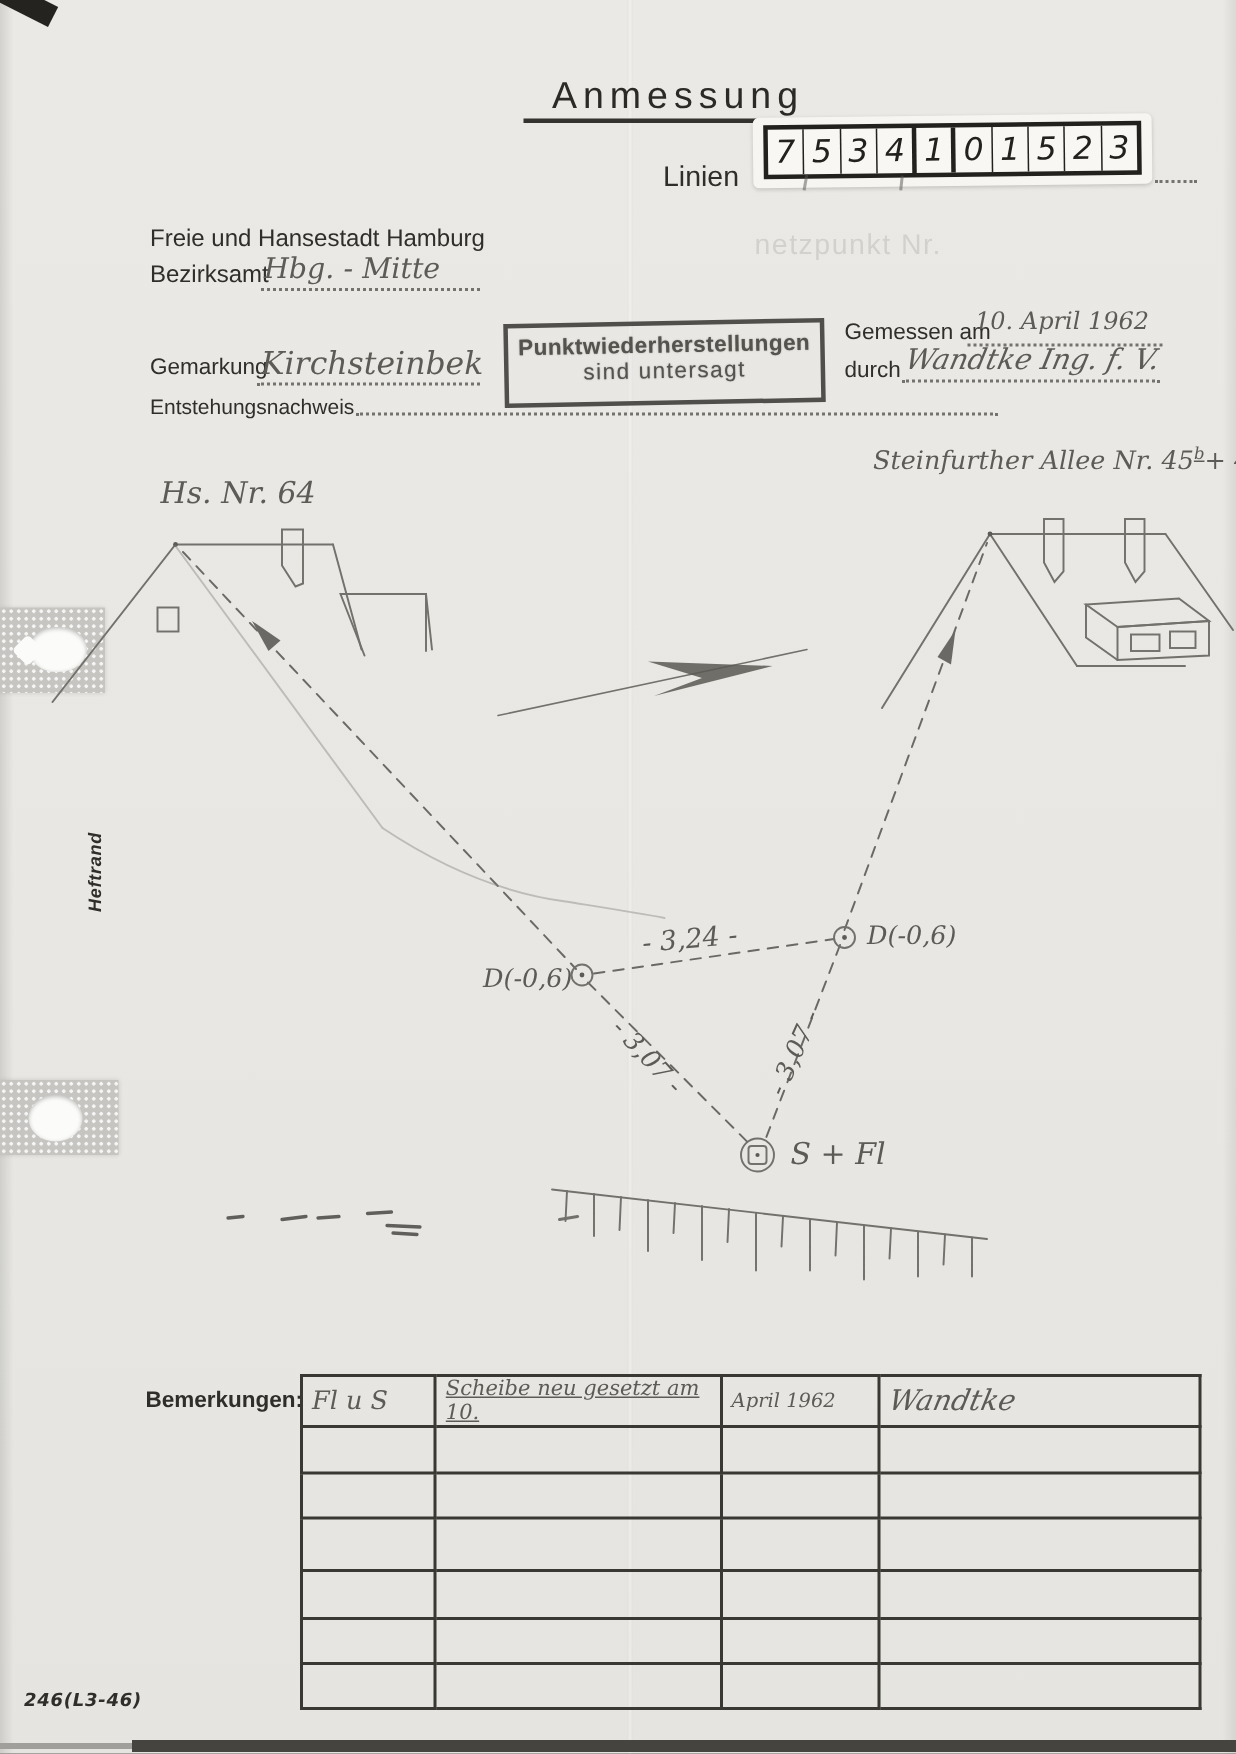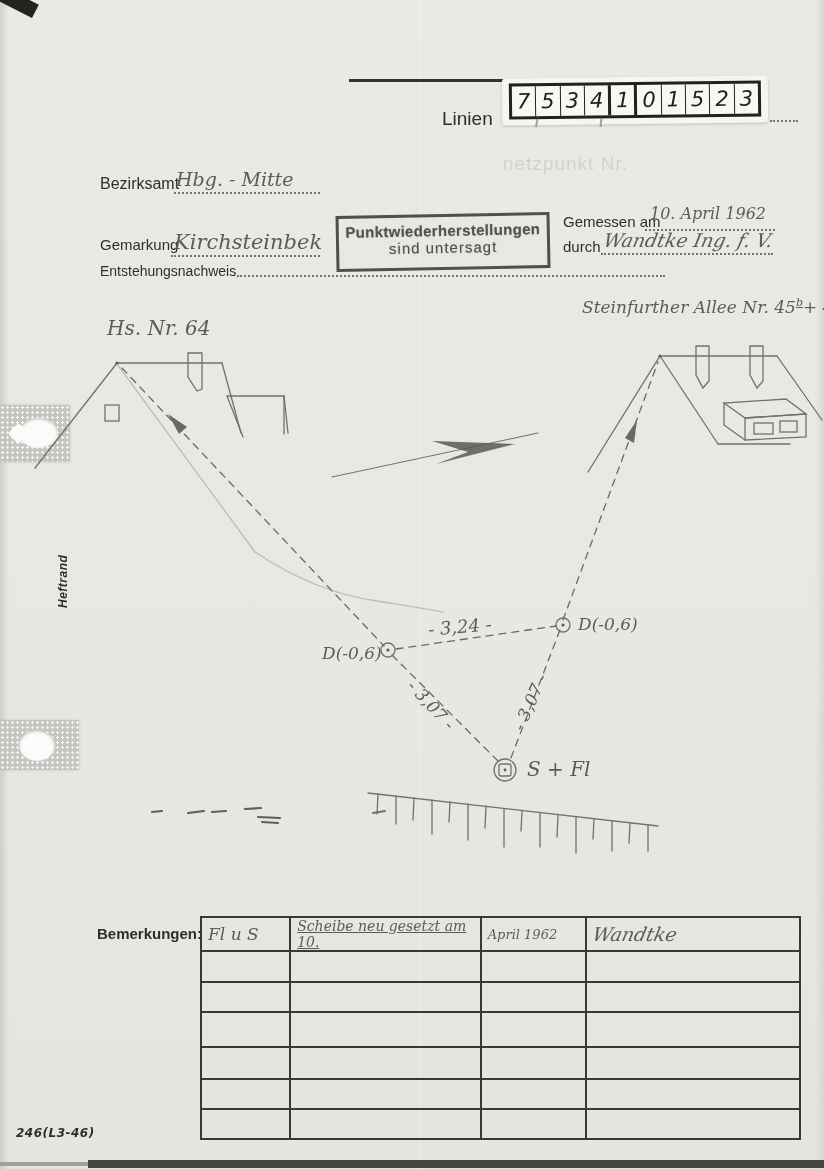--- a/index.html
+++ b/index.html
@@ -57,20 +57,21 @@
 
   <div class="abs patch" style="left:0;top:405px;width:70px;height:57px;">
     <div class="abs hole" style="left:20px;top:13px;width:38px;height:30px;border-radius:48% 52% 52% 48%;"></div>
     <div class="abs hole" style="left:11px;top:21px;width:15px;height:15px;border-radius:3px;transform:rotate(45deg);box-shadow:none;"></div>
   </div>
   <div class="abs patch" style="left:0;top:720px;width:79px;height:50px;">
     <div class="abs hole" style="left:19px;top:10px;width:36px;height:31px;border-radius:50%;"></div>
   </div>
   <div class="abs heftrand" style="left:56px;top:608px;">Heftrand</div>
 
+  <div class="abs print h1" style="left:368px;top:50px;">Anmessung</div>
   <div class="abs h1line" style="left:349px;top:79px;width:164px;"></div>
 
   <div class="abs print" style="left:442px;top:108px;font-size:19px;">Linien</div>
   <div class="abs sticker" style="left:502px;top:77px;width:266px;height:47px;z-index:10;">
     <div class="numbox abs" style="left:7px;top:5px;width:246px;height:30px;">
       <div class="numcell">7</div>
       <div class="numcell">5</div>
       <div class="numcell">3</div>
       <div class="numcell thick">4</div>
       <div class="numcell thick">1</div>
@@ -79,20 +80,21 @@
       <div class="numcell">5</div>
       <div class="numcell">2</div>
       <div class="numcell last">3</div>
     </div>
   </div>
   <div class="abs print ghost" style="left:503px;top:105px;z-index:12;margin-top:48px;">netzpunkt  Nr.</div>
   <div class="abs dots" style="left:770px;top:119px;width:28px;z-index:12;"></div>
   <div class="abs ticksmudge" style="left:536px;top:116px;height:11px;transform:rotate(10deg);z-index:12;"></div>
   <div class="abs ticksmudge" style="left:600px;top:117px;height:10px;transform:rotate(6deg);z-index:12;"></div>
 
+  <div class="abs print" style="left:100px;top:151px;font-size:16px;">Freie und Hansestadt Hamburg</div>
   <div class="abs print" style="left:100px;top:175px;font-size:16px;">Bezirksamt</div>
   <div class="abs hand" style="left:176px;top:168px;font-size:19px;">Hbg. - Mitte</div>
   <div class="abs dots" style="left:174px;top:191px;width:146px;"></div>
   <div class="abs print" style="left:100px;top:236px;font-size:15px;">Gemarkung</div>
   <div class="abs hand" style="left:174px;top:230px;font-size:21px;">Kirchsteinbek</div>
   <div class="abs dots" style="left:171px;top:254px;width:149px;"></div>
   <div class="abs print" style="left:100px;top:263px;font-size:14px;">Entstehungsnachweis</div>
   <div class="abs dots" style="left:237px;top:274px;width:428px;"></div>
 
   <div class="abs stamp" style="left:336px;top:214px;width:208px;height:50px;">

